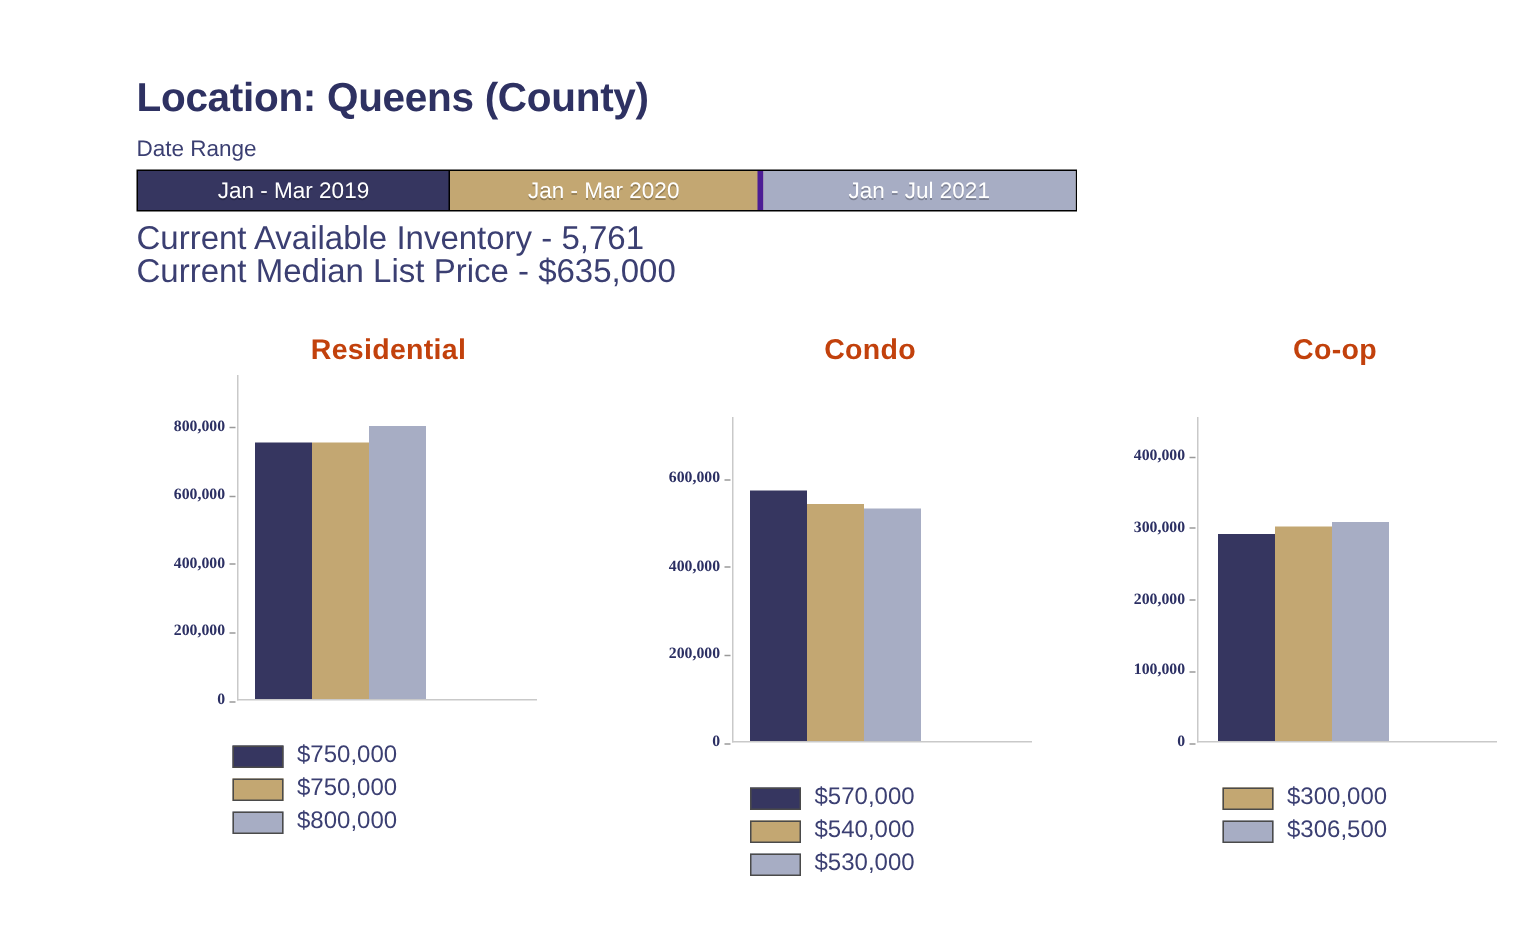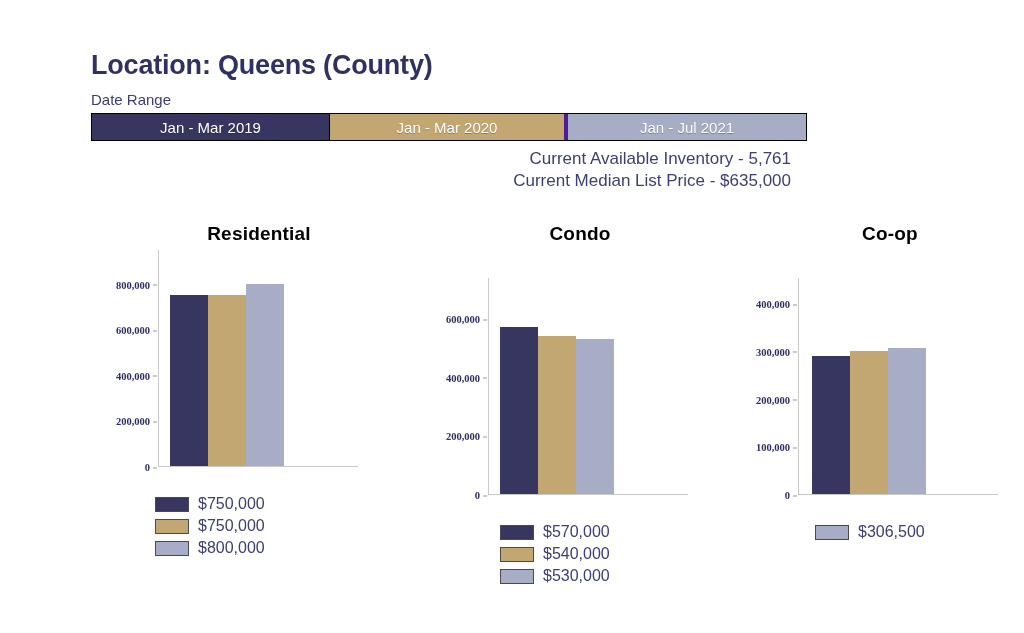--- a/index.html
+++ b/index.html
@@ -36,21 +36,21 @@
     font-size: 15px;
     color: #3b3f72;
     margin-top: 9px;
     line-height: 18px;
   }
 
   
   #date-range-control {
     display: flex;
     margin-top: 4px;
-    width: 716px;
+    width: 627px;
     border: 1px solid #000000;
     box-sizing: border-box;
     height: 28px;
   }
   .date-seg {
     flex: 1 1 33.333%;
     display: flex;
     align-items: center;
     justify-content: center;
     font-size: 15px;
@@ -60,24 +60,23 @@
     height: 100%;
     user-select: none;
   }
   .date-seg.seg-1 { background: #363660; border-right: 1px solid #000; }
   .date-seg.seg-2 { background: #c3a772; border-right: 4px solid #4c1d95; }
   .date-seg.seg-3 { background: #a7adc4; }
 
   
   #summary-stats {
     margin-top: 7px;
-    font-size: 17px;
+    font-size: 22px;
     line-height: 22px;
     color: #3b3f72;
-    text-align: right;
   }
   #summary-stats div { white-space: nowrap; }
 
   
   #charts-row {
     position: absolute;
     left: 0;
     top: 222px;
     width: 1024px;
     display: flex;
@@ -87,21 +86,21 @@
     box-sizing: border-box;
   }
   .panel-residential { width: 330px; margin-left: 90px; }
   .panel-condo       { width: 300px; margin-left: 0px; }
   .panel-coop        { width: 290px; margin-left: 10px; }
 
   .chart-title {
     text-align: center;
     font-size: 19px;
     font-weight: bold;
-    color: #000000;
+    color: #c2410c;
     line-height: 24px;
     letter-spacing: 0.2px;
   }
   .panel-residential .chart-title { padding-left: 8px; }
   .panel-condo .chart-title { padding-left: 20px; }
   .panel-coop .chart-title { padding-left: 30px; }
 
   .chart-subtitle {
     font-size: 13.5px;
     font-weight: bold;
@@ -305,19 +304,23 @@
       <div class="y-axis-line"></div>
       <div class="x-axis-line" style="left: 68px; width: 200px;"></div>
       <div class="bars" style="left: 82px;">
           <div class="bar bar-0" style="height: 137.779px; background: rgb(54, 54, 96);"></div>
           <div class="bar bar-1" style="height: 143.023px; background: rgb(195, 167, 114);"></div>
           <div class="bar bar-2" style="height: 146.122px; background: rgb(167, 173, 196);"></div>
         </div>
     </div>
     <div class="legend legend-coop">
       <div class="legend-row">
+        <span class="legend-swatch bar-1" style="background: rgb(195, 167, 114);"></span>
+        <span class="legend-label">$300,000</span>
+      </div>
+      <div class="legend-row">
         <span class="legend-swatch bar-2" style="background: rgb(167, 173, 196);"></span>
         <span class="legend-label">$306,500</span>
       </div>
     </div>
   </div>
 
 </div>
 
 </body></html>

